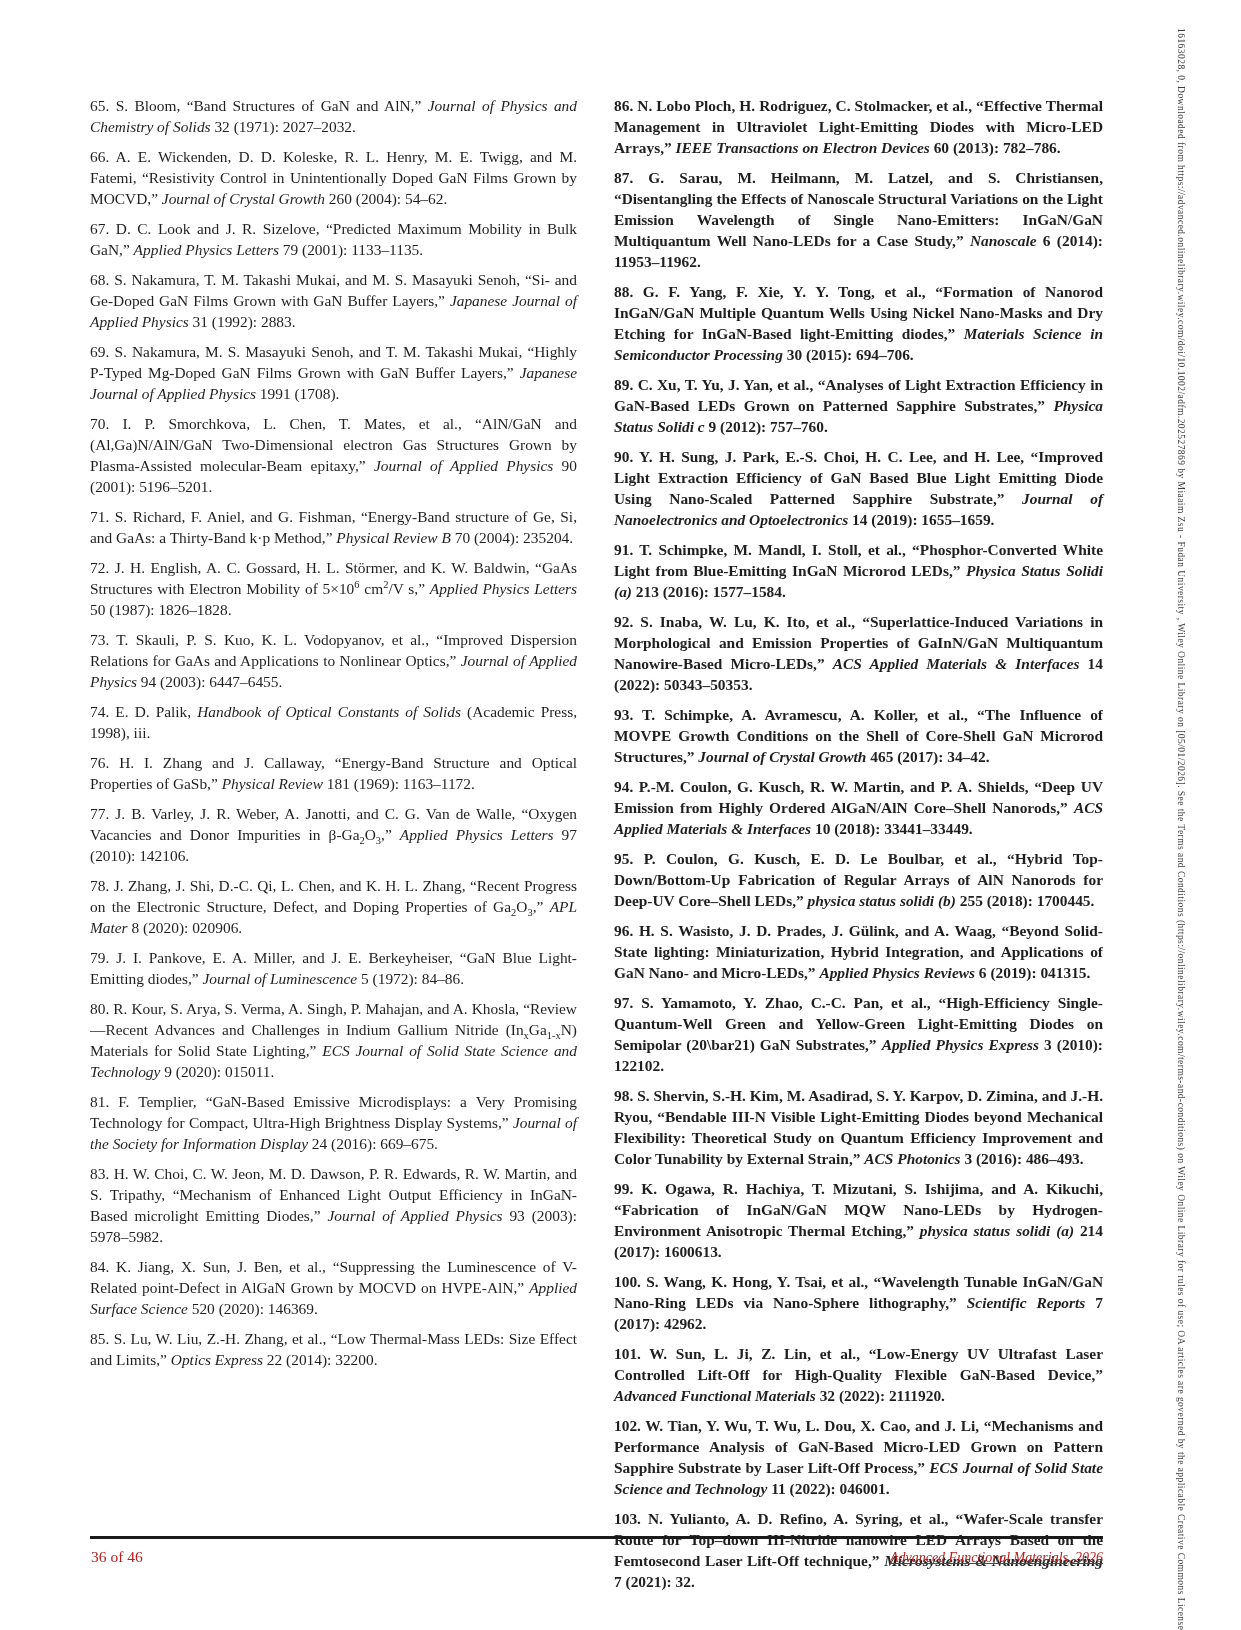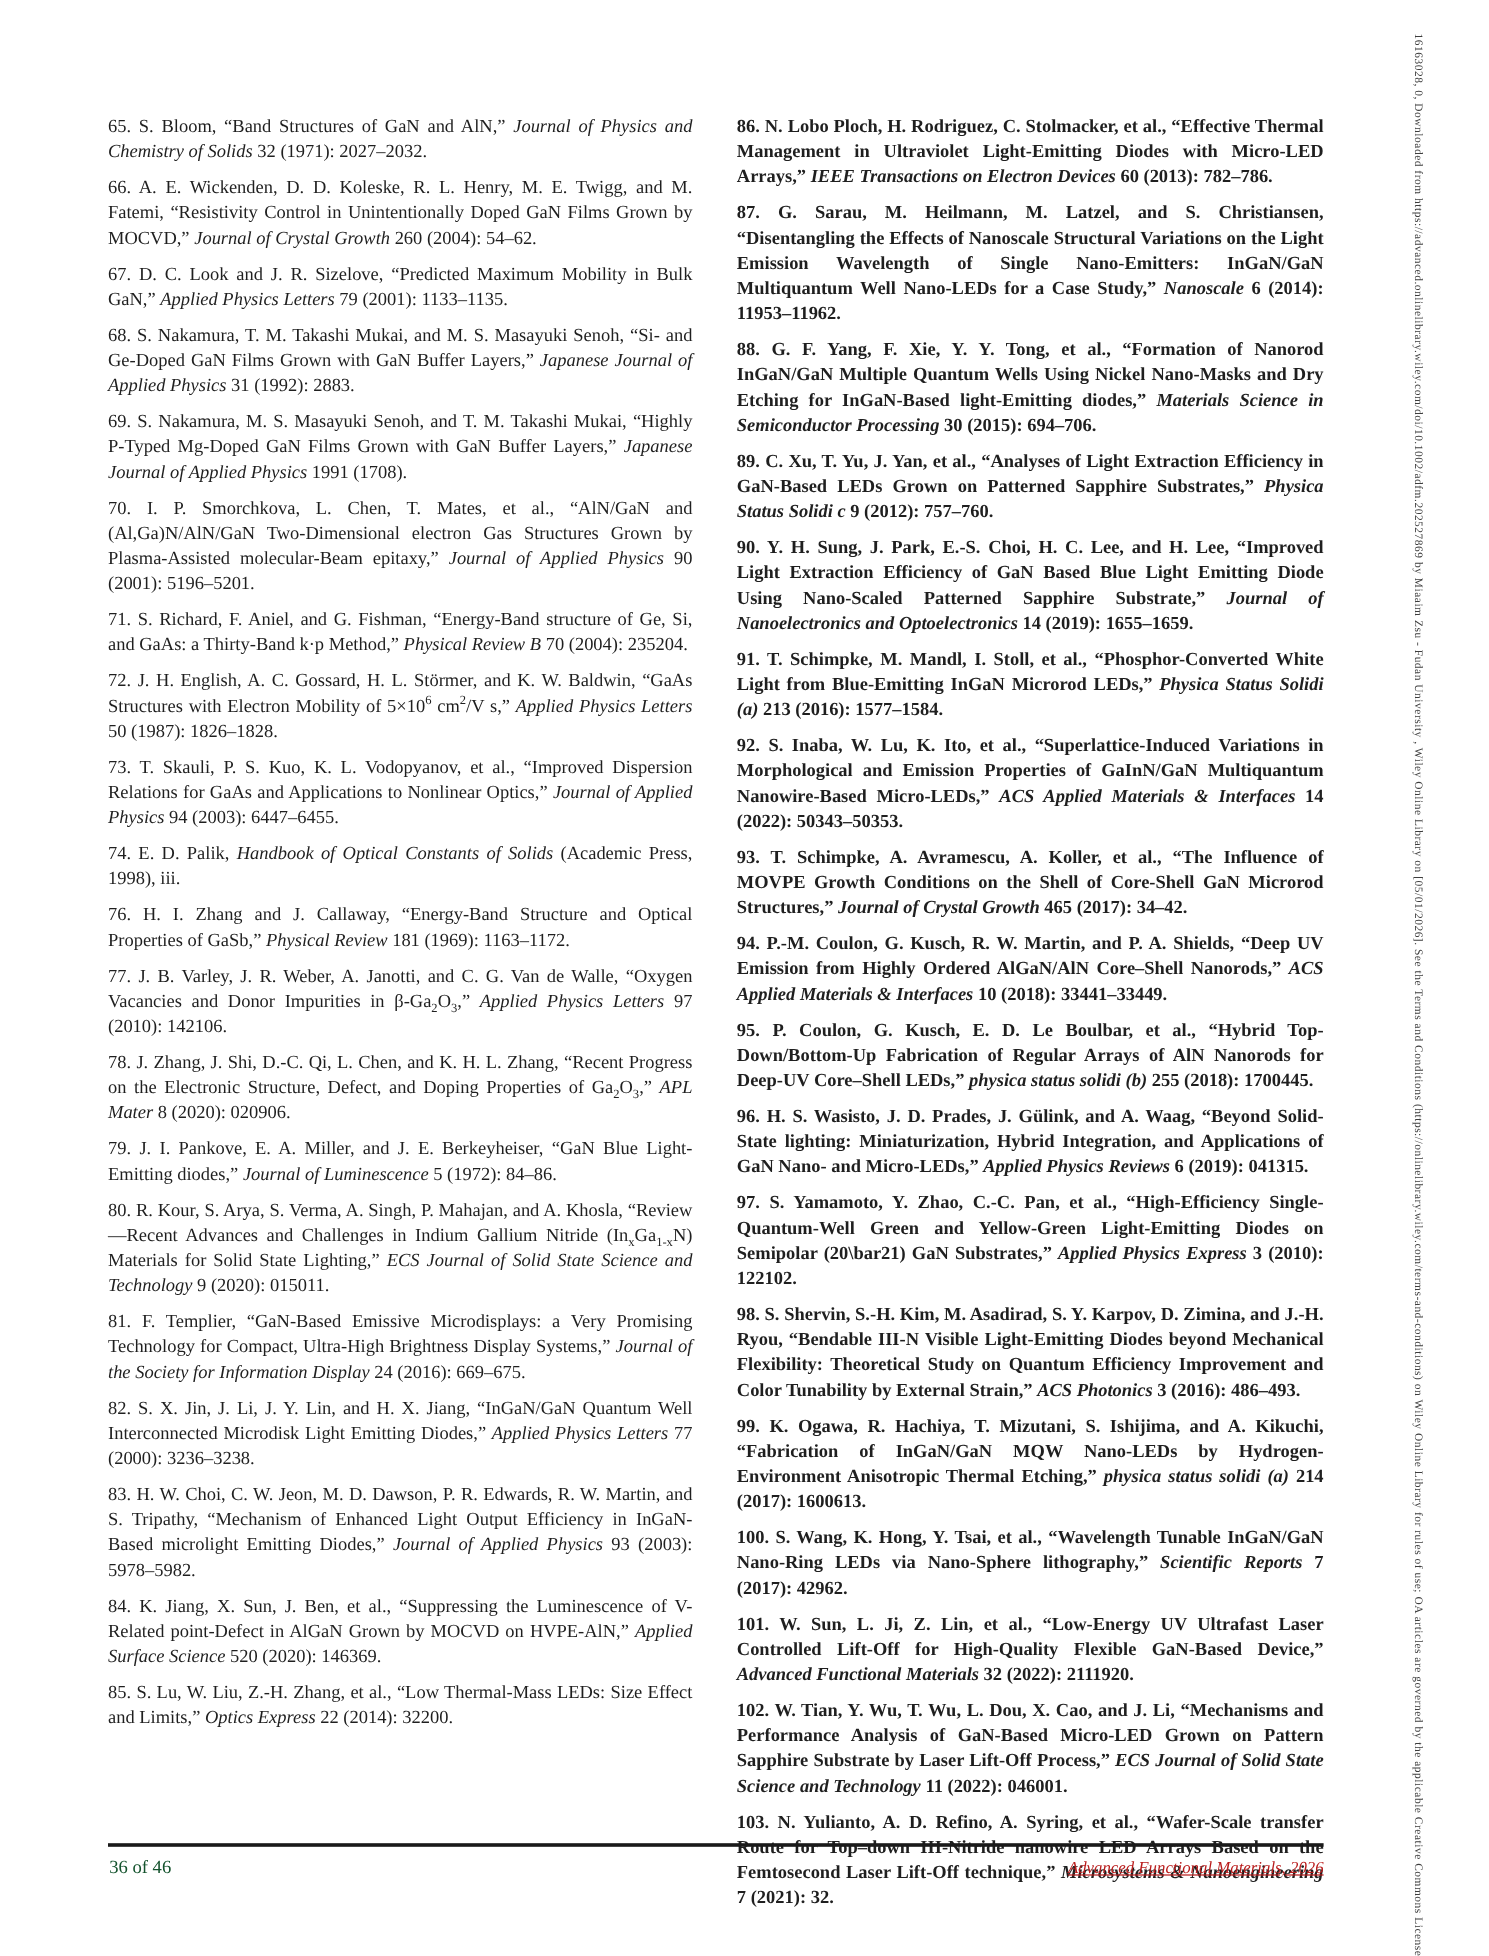--- a/index.html
+++ b/index.html
@@ -31,21 +31,21 @@
     top: 1536px;
     width: 1013px;
     height: 3px;
     background: #1a1a1a;
   }
   .footer-left {
     position: absolute;
     left: 91px;
     top: 1548px;
     font-size: 15.5px;
-    color: #14532d;
+    color: #b91c1c;
   }
   .footer-right {
     position: absolute;
     right: 138px;
     top: 1550px;
     font-size: 14px;
     font-style: italic;
     color: #b91c1c;
     text-decoration: underline;
   }
@@ -77,21 +77,20 @@
       <p class="ref"><span>71. S. Richard, F. Aniel, and G. Fishman, “Energy-Band structure of Ge, Si, and GaAs: a Thirty-Band k·p Method,” </span><i>Physical Review B</i><span> 70 (2004): 235204.</span></p>
       <p class="ref"><span>72. J. H. English, A. C. Gossard, H. L. Störmer, and K. W. Baldwin, “GaAs Structures with Electron Mobility of 5×10</span><sup>6</sup><span> cm</span><sup>2</sup><span>/V s,” </span><i>Applied Physics Letters</i><span> 50 (1987): 1826–1828.</span></p>
       <p class="ref"><span>73. T. Skauli, P. S. Kuo, K. L. Vodopyanov, et al., “Improved Dispersion Relations for GaAs and Applications to Nonlinear Optics,” </span><i>Journal of Applied Physics</i><span> 94 (2003): 6447–6455.</span></p>
       <p class="ref"><span>74. E. D. Palik, </span><i>Handbook of Optical Constants of Solids</i><span> (Academic Press, 1998), iii.</span></p>
       <p class="ref"><span>76. H. I. Zhang and J. Callaway, “Energy-Band Structure and Optical Properties of GaSb,” </span><i>Physical Review</i><span> 181 (1969): 1163–1172.</span></p>
       <p class="ref"><span>77. J. B. Varley, J. R. Weber, A. Janotti, and C. G. Van de Walle, “Oxygen Vacancies and Donor Impurities in β-Ga</span><sub>2</sub><span>O</span><sub>3</sub><span>,” </span><i>Applied Physics Letters</i><span> 97 (2010): 142106.</span></p>
       <p class="ref"><span>78. J. Zhang, J. Shi, D.-C. Qi, L. Chen, and K. H. L. Zhang, “Recent Progress on the Electronic Structure, Defect, and Doping Properties of Ga</span><sub>2</sub><span>O</span><sub>3</sub><span>,” </span><i>APL Mater</i><span> 8 (2020): 020906.</span></p>
       <p class="ref"><span>79. J. I. Pankove, E. A. Miller, and J. E. Berkeyheiser, “GaN Blue Light-Emitting diodes,” </span><i>Journal of Luminescence</i><span> 5 (1972): 84–86.</span></p>
       <p class="ref"><span>80. R. Kour, S. Arya, S. Verma, A. Singh, P. Mahajan, and A. Khosla, “Review—Recent Advances and Challenges in Indium Gallium Nitride (In</span><sub>x</sub><span>Ga</span><sub>1-x</sub><span>N) Materials for Solid State Lighting,” </span><i>ECS Journal of Solid State Science and Technology</i><span> 9 (2020): 015011.</span></p>
       <p class="ref"><span>81. F. Templier, “GaN-Based Emissive Microdisplays: a Very Promising Technology for Compact, Ultra-High Brightness Display Systems,” </span><i>Journal of the Society for Information Display</i><span> 24 (2016): 669–675.</span></p>
-      <p class="ref"><span>82. S. X. Jin, J. Li, J. Y. Lin, and H. X. Jiang, “InGaN/GaN Quantum Well Interconnected Microdisk Light Emitting Diodes,” </span><i>Applied Physics Letters</i><span> 77 (2000): 3236–3238.</span></p>
       <p class="ref"><span>83. H. W. Choi, C. W. Jeon, M. D. Dawson, P. R. Edwards, R. W. Martin, and S. Tripathy, “Mechanism of Enhanced Light Output Efficiency in InGaN-Based microlight Emitting Diodes,” </span><i>Journal of Applied Physics</i><span> 93 (2003): 5978–5982.</span></p>
       <p class="ref"><span>84. K. Jiang, X. Sun, J. Ben, et al., “Suppressing the Luminescence of V-Related point-Defect in AlGaN Grown by MOCVD on HVPE-AlN,” </span><i>Applied Surface Science</i><span> 520 (2020): 146369.</span></p>
       <p class="ref"><span>85. S. Lu, W. Liu, Z.-H. Zhang, et al., “Low Thermal-Mass LEDs: Size Effect and Limits,” </span><i>Optics Express</i><span> 22 (2014): 32200.</span></p>
     </div>
   <div class="col col-right">
       <p class="ref"><span>86. N. Lobo Ploch, H. Rodriguez, C. Stolmacker, et al., “Effective Thermal Management in Ultraviolet Light-Emitting Diodes with Micro-LED Arrays,” </span><i>IEEE Transactions on Electron Devices</i><span> 60 (2013): 782–786.</span></p>
       <p class="ref"><span>87. G. Sarau, M. Heilmann, M. Latzel, and S. Christiansen, “Disentangling the Effects of Nanoscale Structural Variations on the Light Emission Wavelength of Single Nano-Emitters: InGaN/GaN Multiquantum Well Nano-LEDs for a Case Study,” </span><i>Nanoscale</i><span> 6 (2014): 11953–11962.</span></p>
       <p class="ref"><span>88. G. F. Yang, F. Xie, Y. Y. Tong, et al., “Formation of Nanorod InGaN/GaN Multiple Quantum Wells Using Nickel Nano-Masks and Dry Etching for InGaN-Based light-Emitting diodes,” </span><i>Materials Science in Semiconductor Processing</i><span> 30 (2015): 694–706.</span></p>
       <p class="ref"><span>89. C. Xu, T. Yu, J. Yan, et al., “Analyses of Light Extraction Efficiency in GaN-Based LEDs Grown on Patterned Sapphire Substrates,” </span><i>Physica Status Solidi c</i><span> 9 (2012): 757–760.</span></p>
       <p class="ref"><span>90. Y. H. Sung, J. Park, E.-S. Choi, H. C. Lee, and H. Lee, “Improved Light Extraction Efficiency of GaN Based Blue Light Emitting Diode Using Nano-Scaled Patterned Sapphire Substrate,” </span><i>Journal of Nanoelectronics and Optoelectronics</i><span> 14 (2019): 1655–1659.</span></p>

